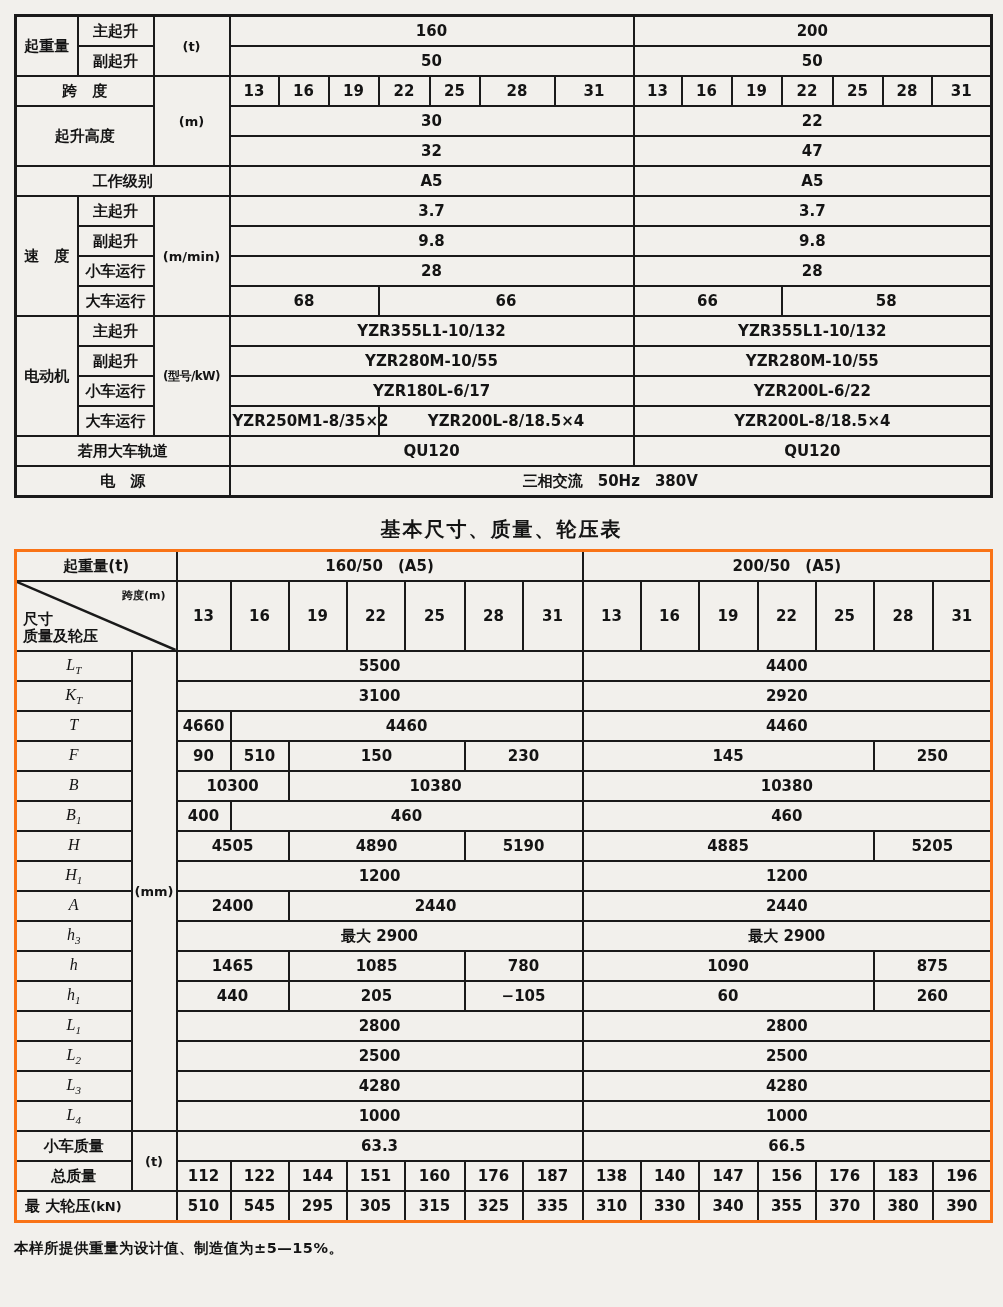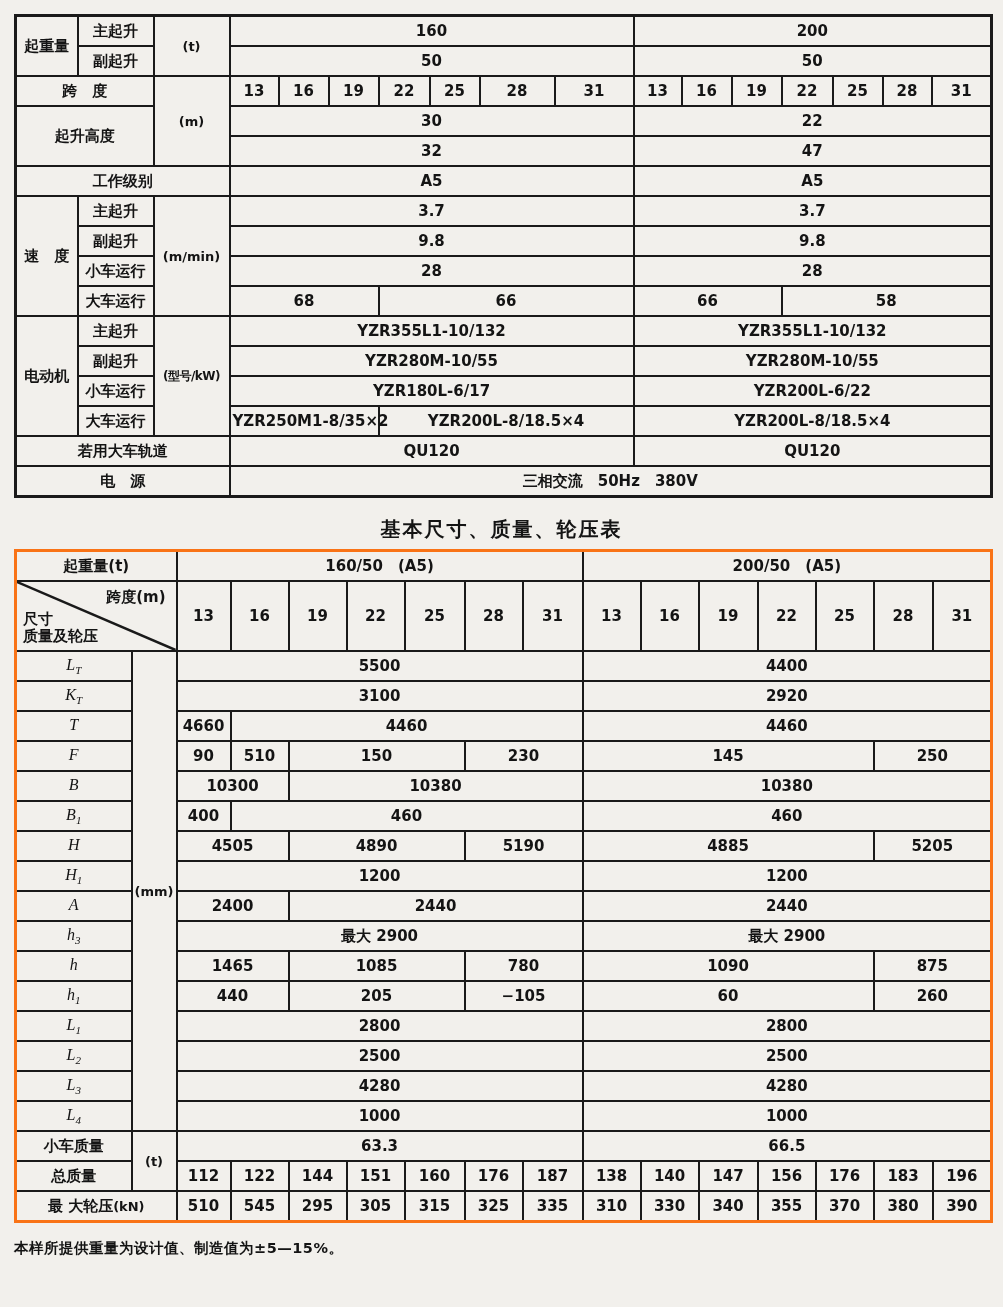--- a/index.html
+++ b/index.html
@@ -31,24 +31,24 @@
   .t2{border:3px solid #f97316;}
   .t1 td{height:26px;}
   .t2 td{height:26px;}
   .unit{font-size:13px;}
   .unit-tight{font-size:12px;letter-spacing:-0.5px;}
   .sym{font-family:"Liberation Serif","DejaVu Serif",serif;font-style:italic;font-size:16px;font-weight:normal;}
   .sym sub{font-size:11px;font-style:italic;}
   
   .diag{position:relative;padding:0;}
   .diag svg{position:absolute;left:0;top:0;width:100%;height:100%;}
-  .diag .tr{position:absolute;top:6px;right:10px;font-size:15px;margin-left:40px;}
+  .diag .tr{position:absolute;top:6px;right:10px;font-size:11px;margin-left:40px;}
   .diag .ml{position:absolute;top:28px;left:6px;font-size:15px;font-family:Liberation Serif, serif;}
   .diag .bl{position:absolute;bottom:4px;left:6px;font-size:15px;text-align:center;}
-  .wheel-label{display:flex;justify-content:center;align-items:center;padding:0 6px;}
+  .wheel-label{display:flex;justify-content:flex-start;align-items:center;padding:0 6px;}
   .footnote{margin:16px 0 4px 14px;font-size:14.5px;font-weight:bold;letter-spacing:0.5px;}
 </style>
 </head>
 <body>
 
 <div class="page">
 
 
   <table class="t1">
     <colgroup>

